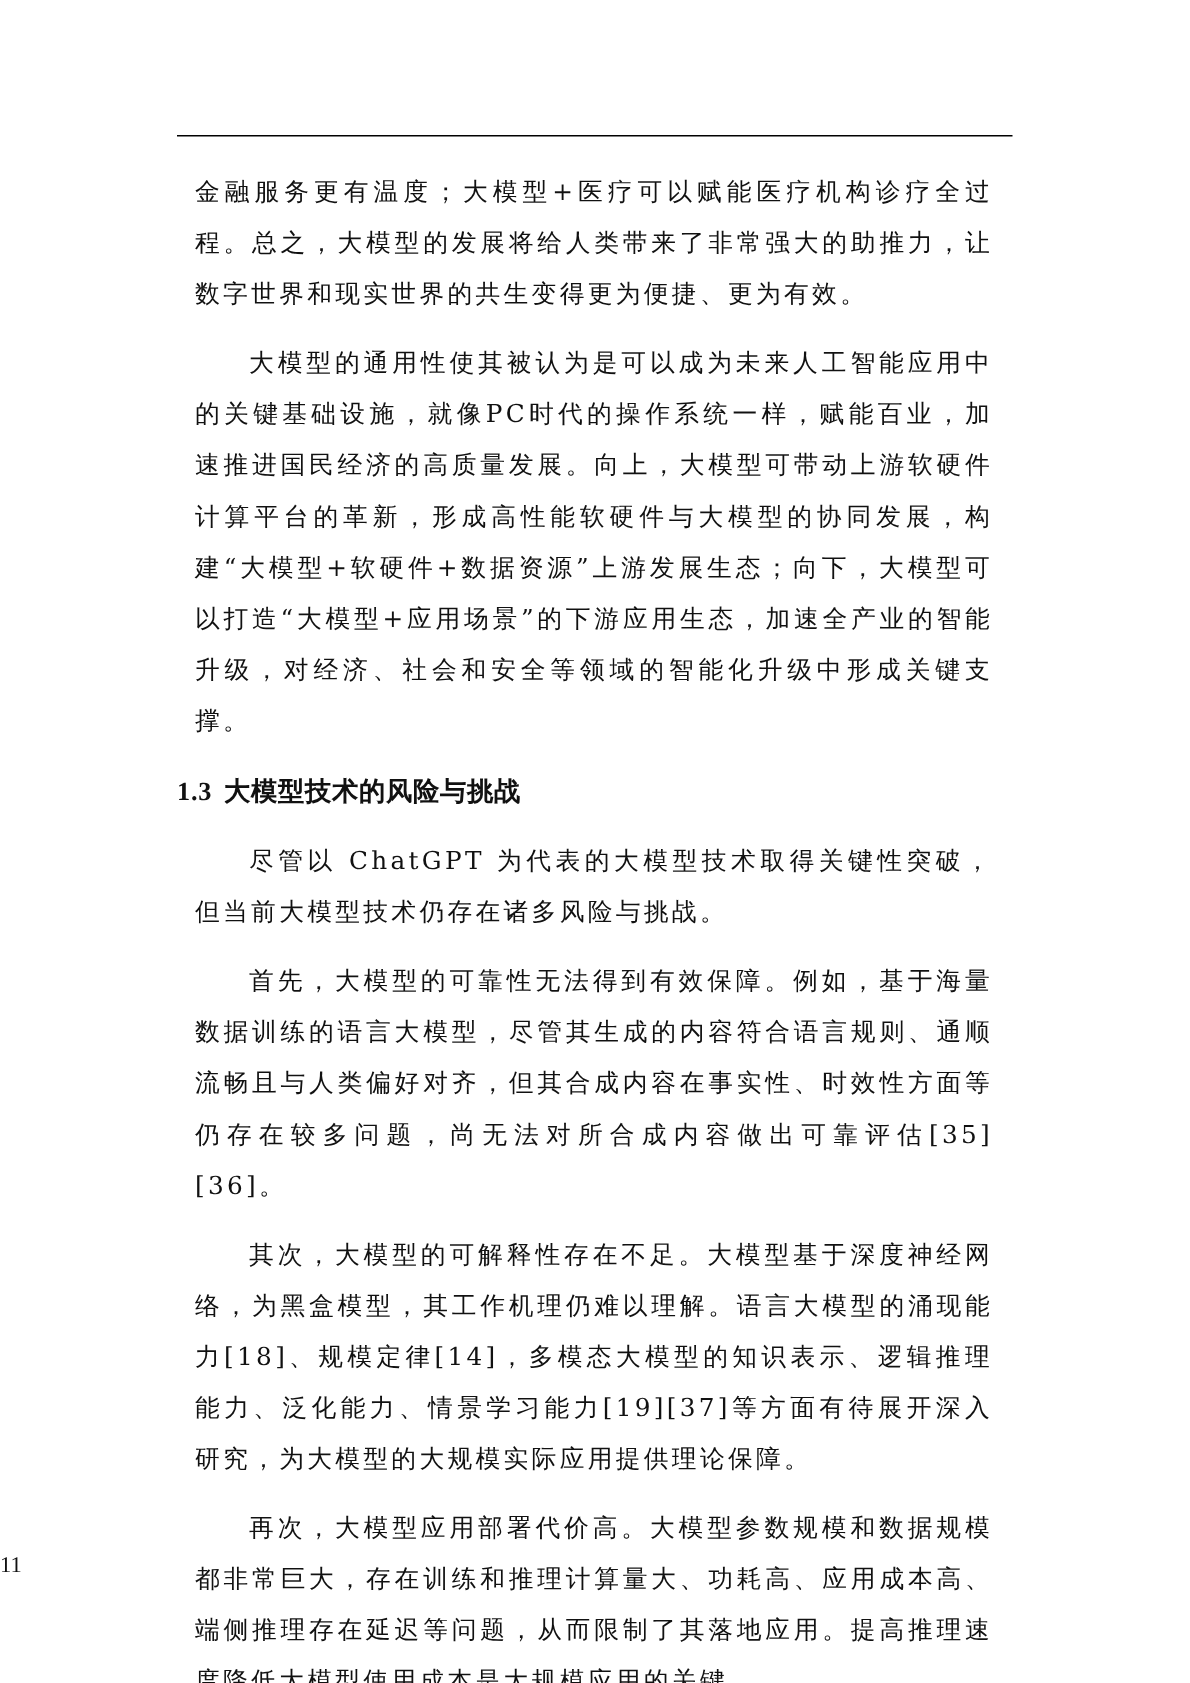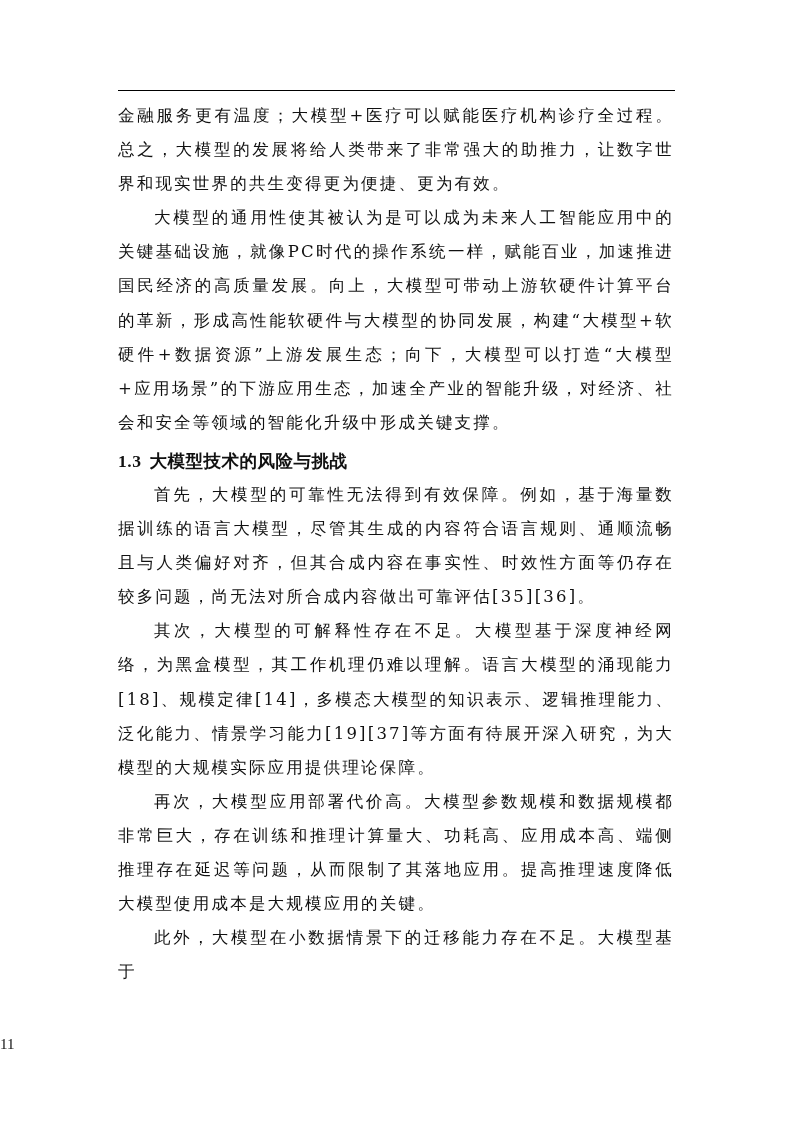--- a/index.html
+++ b/index.html
@@ -1,20 +1,20 @@
 <!DOCTYPE html>
 <html><head>
   <meta charset="utf-8">
   <style>
     html, body { margin: 0; padding: 0; background: #ffffff; }
     body { width: 793px; height: 1122px; position: relative; overflow: hidden;
            font-family: "DejaVu Serif", "Liberation Serif", serif; color: #111; }
     .rule { position: absolute; left: 118px; top: 90px; width: 557px; height: 1px; background: #000; }
     .content { position: absolute; left: 118px; top: 99px; width: 556px; }
-    .p { font-size: 16.5px; line-height: 34.1px; margin: 0; text-align: justify; text-align-last: left;
+    .p { font-size: 16.5px; line-height: 34.1px; margin: 12px; text-align: justify; text-align-last: left;
          letter-spacing: 2.2px; }
     .indent { text-indent: 36px; }
     .h { font-family: "DejaVu Sans", "Liberation Sans", sans-serif; font-weight: bold; font-size: 17.5px;
          line-height: 34px; margin: 4px 0 0 0; letter-spacing: 0.5px; }
     .h .num { font-family: "Liberation Serif", serif; font-weight: bold; margin-right: 8px; }
     .pagenum { position: absolute; top: 1036px; left: 0; width: 793px; text-align: left;
                font-family: "Liberation Serif", serif; font-size: 15px; }
   </style>
 </head>
 <body>
@@ -22,19 +22,20 @@
 <div class="rule"></div>
 
 <div class="content">
   <p class="p">金融服务更有温度；大模型+医疗可以赋能医疗机构诊疗全过程。总之，大模型的发展将给人类带来了非常强大的助推力，让数字世界和现实世界的共生变得更为便捷、更为有效。</p>
   <p class="p indent">大模型的通用性使其被认为是可以成为未来人工智能应用中的关键基础设施，就像PC时代的操作系统一样，赋能百业，加速推进国民经济的高质量发展。向上，大模型可带动上游软硬件计算平台的革新，形成高性能软硬件与大模型的协同发展，构建“大模型+软硬件+数据资源”上游发展生态；向下，大模型可以打造“大模型+应用场景”的下游应用生态，加速全产业的智能升级，对经济、社会和安全等领域的智能化升级中形成关键支撑。</p>
 
   <h2 class="h">
     <span class="num">1.3</span><span>大模型技术的风险与挑战</span>
   </h2>
 
+  <p class="p indent">尽管以 ChatGPT 为代表的大模型技术取得关键性突破，但当前大模型技术仍存在诸多风险与挑战。</p>
   <p class="p indent">首先，大模型的可靠性无法得到有效保障。例如，基于海量数据训练的语言大模型，尽管其生成的内容符合语言规则、通顺流畅且与人类偏好对齐，但其合成内容在事实性、时效性方面等仍存在较多问题，尚无法对所合成内容做出可靠评估[35][36]。</p>
   <p class="p indent">其次，大模型的可解释性存在不足。大模型基于深度神经网络，为黑盒模型，其工作机理仍难以理解。语言大模型的涌现能力[18]、规模定律[14]，多模态大模型的知识表示、逻辑推理能力、泛化能力、情景学习能力[19][37]等方面有待展开深入研究，为大模型的大规模实际应用提供理论保障。</p>
   <p class="p indent">再次，大模型应用部署代价高。大模型参数规模和数据规模都非常巨大，存在训练和推理计算量大、功耗高、应用成本高、端侧推理存在延迟等问题，从而限制了其落地应用。提高推理速度降低大模型使用成本是大规模应用的关键。</p>
   <p class="p indent">此外，大模型在小数据情景下的迁移能力存在不足。大模型基于</p>
 </div>
 
 <div class="pagenum">11</div>
 
 </body></html>

